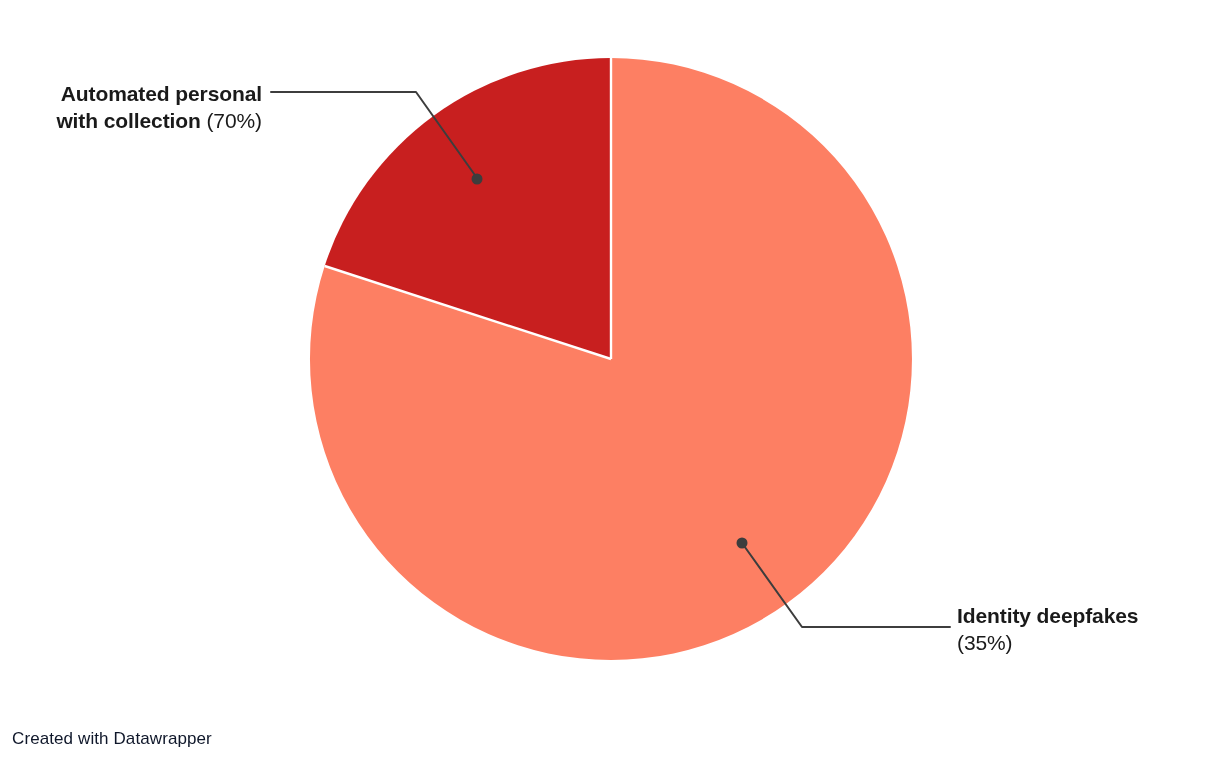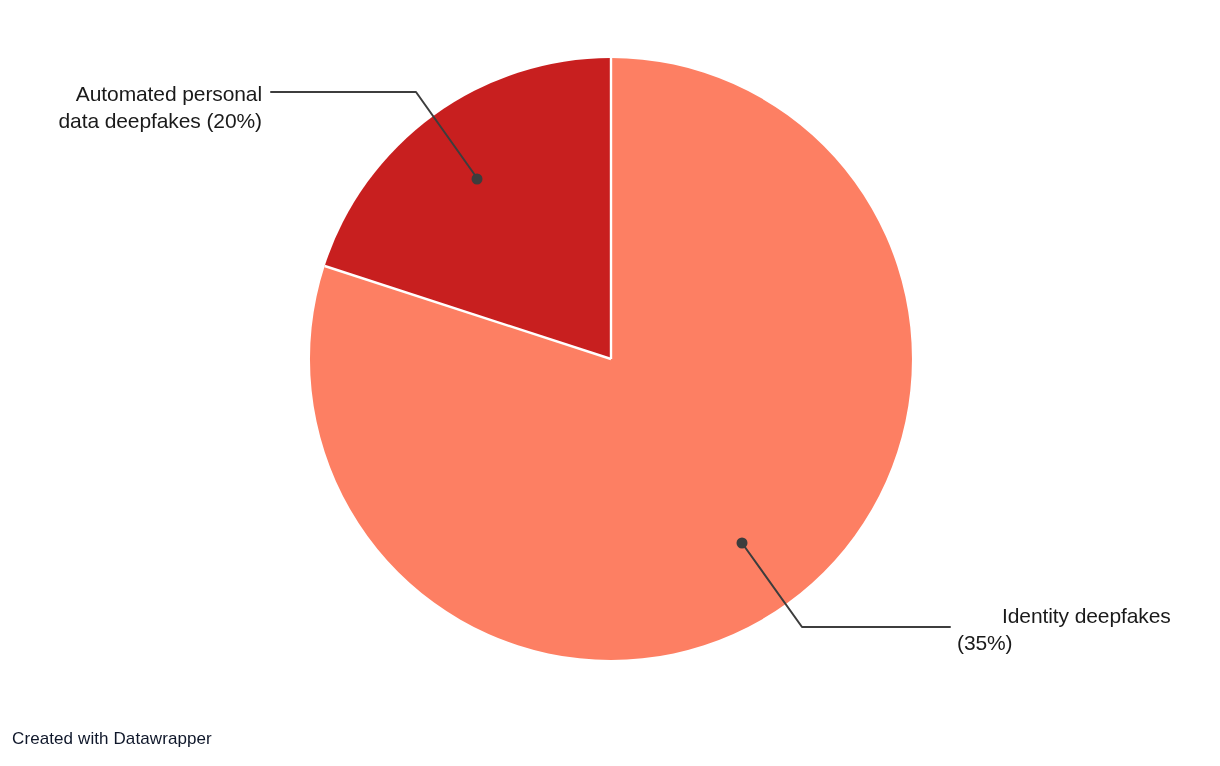--- a/index.html
+++ b/index.html
@@ -30,22 +30,21 @@
   }
   .label-block {
     position: absolute;
     font-size: 21px;
     line-height: 27px;
     color: #1a1a1a;
     letter-spacing: -0.1px;
     white-space: nowrap;
   }
   .label-name {
-    font-weight: normal;
-    margin-left: 45px;
+    font-weight: bold;
   }
   .label-pct {
     font-weight: normal;
   }
   #label-left {
     right: 958px;
     top: 80px;
     text-align: right;
   }
   #label-right {
@@ -84,22 +83,22 @@
     <polyline points="271,92 416,92 477,178" fill="none" stroke="#3d3d3d" stroke-width="2" stroke-linecap="round" stroke-linejoin="round"></polyline>
     <circle cx="477" cy="179" r="5.5" fill="#3d3d3d"></circle>
 
     <polyline points="950,627 802,627 742,543" fill="none" stroke="#3d3d3d" stroke-width="2" stroke-linecap="round" stroke-linejoin="round"></polyline>
     <circle cx="742" cy="543" r="5.5" fill="#3d3d3d"></circle>
   </svg>
 
   <div class="label-block" id="label-left">
     <span class="label-name">Automated personal</span>
     <span class="line2">
-      <span class="label-name">data deepfakes</span>
-      <span class="label-pct">(20%)</span>
+      <span class="label-name">with collection</span>
+      <span class="label-pct">(70%)</span>
     </span>
   </div>
 
   <div class="label-block" id="label-right">
     <span class="label-name">Identity deepfakes</span>
     <span class="line2">
       <span class="label-pct">(35%)</span>
     </span>
   </div>
 

